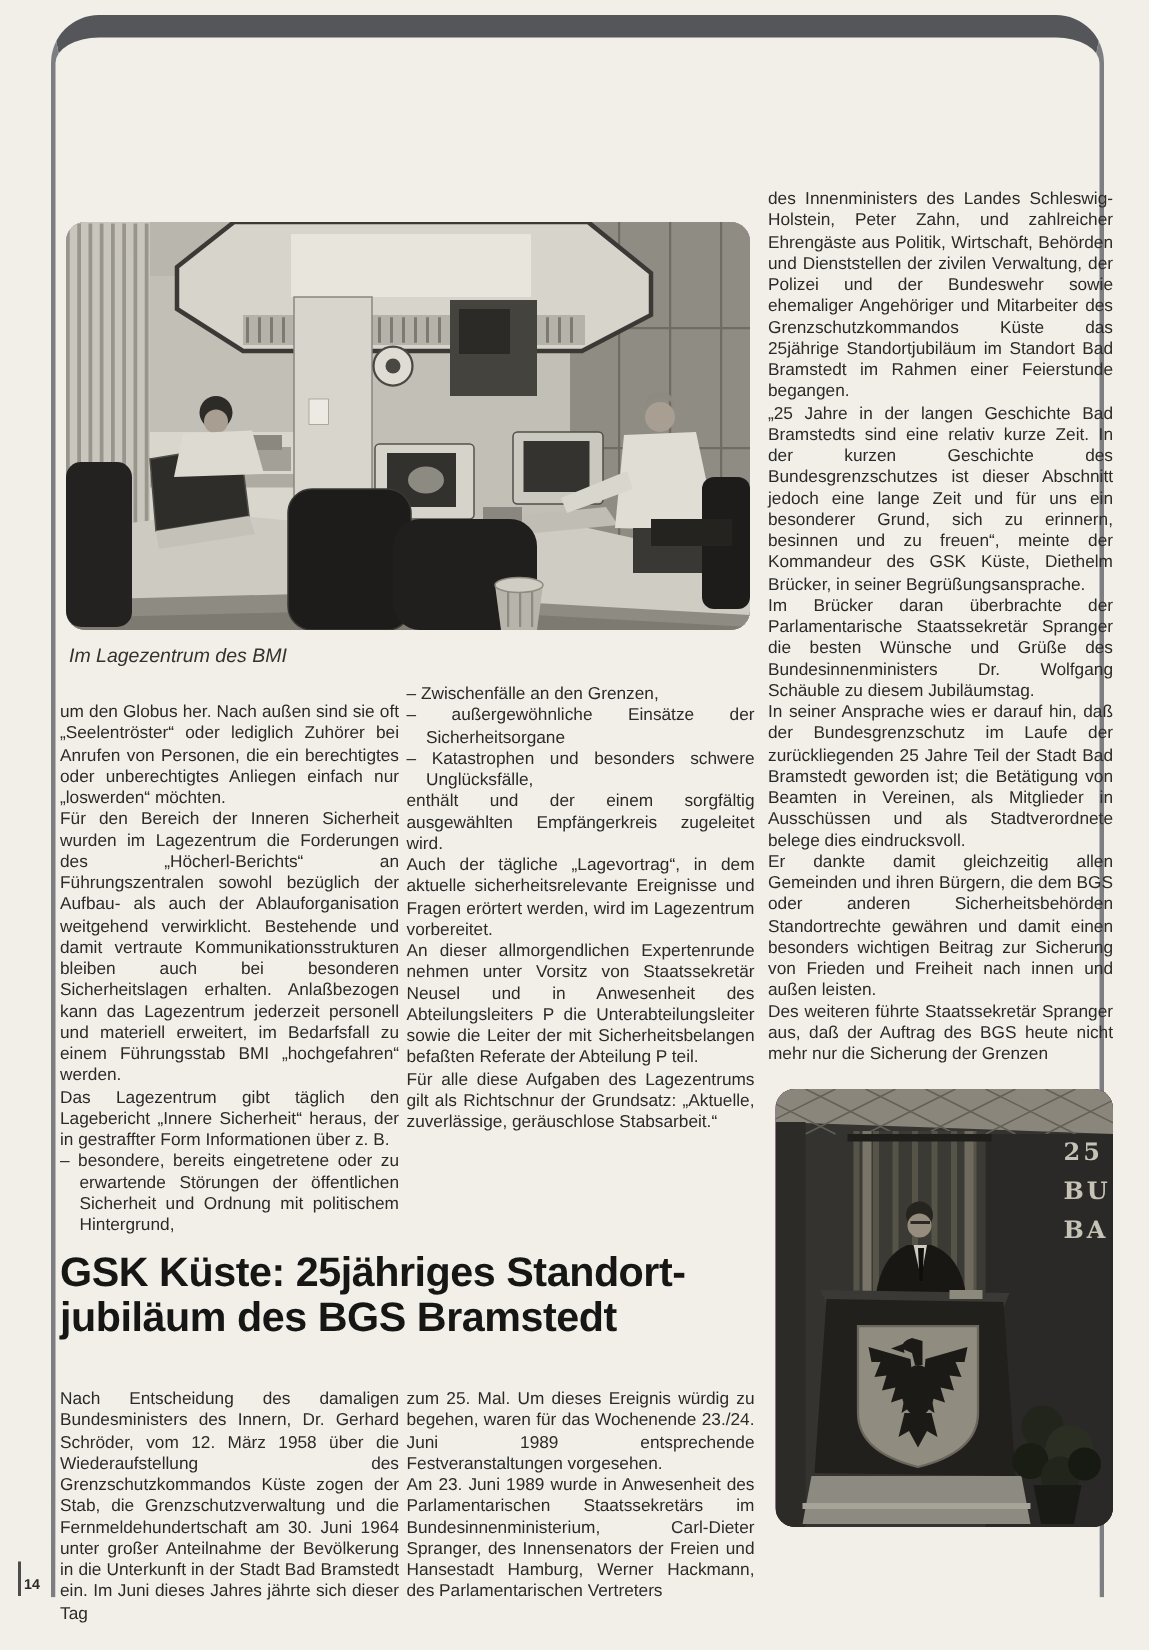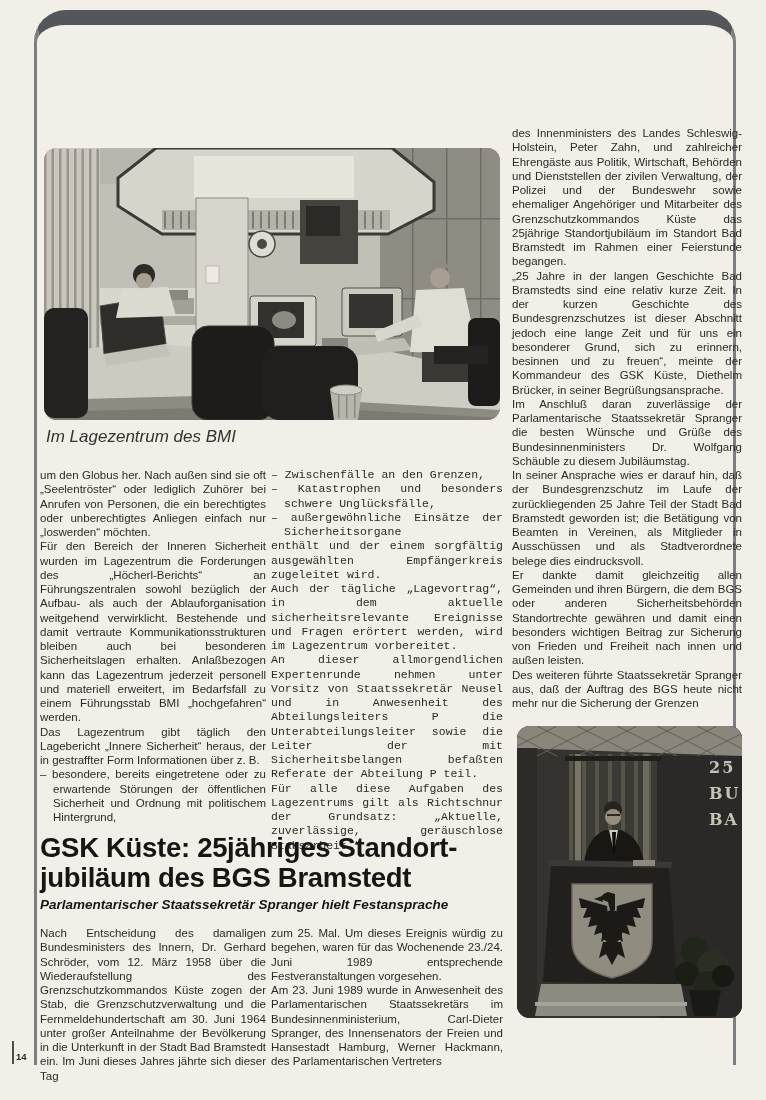--- a/index.html
+++ b/index.html
@@ -5,28 +5,28 @@
   html,body{margin:0;padding:0;background:#d8d6d0;}
   .page{position:relative;width:766px;height:1100px;background:#f1efe8;overflow:hidden;
         font-family:"Liberation Sans",sans-serif;color:#2b2a28;}
   .frame{position:absolute;left:34px;top:10px;width:696px;height:1040px;
          border-top:15px solid #55565a;border-left:3px solid #7d7e81;border-right:3px solid #7d7e81;
          border-bottom:none;border-radius:32px 32px 0 0;pointer-events:none;}
   .photo{position:absolute;overflow:hidden;border-radius:13px;background:#701a75;}
   .photo svg{display:block;width:100%;height:100%;}
   .photo-top{left:44px;top:148px;width:456px;height:272px;}
   .photo-bottom{left:517px;top:726px;width:225px;height:292px;}
-  .caption{position:absolute;font-style:italic;font-size:17px;line-height:13.8px;color:#33322f;}
+  .caption{position:absolute;font-style:italic;font-size:13px;line-height:13.8px;color:#33322f;}
   .caption-top{left:46px;top:430px;width:330px;}
   .caption-bottom{left:517px;top:1025px;width:229px;text-align:justify;}
   .col{position:absolute;font-size:11.5px;line-height:14.25px;text-align:justify;hyphens:auto;}
   .col p{margin:0;}
   .col p.bullet{padding-left:13px;text-indent:-13px;}
   .col-left{left:40px;top:468px;width:226px;}
-  .col-mid{left:271px;top:468px;width:232px;font-family:Liberation Mono, monospace;}
+  .col-mid{left:271px;top:456px;width:232px;}
   .col-right{left:512px;top:126px;width:230px;}
   .art-col1{left:40px;top:926px;width:226px;}
   .art-col2{left:271px;top:926px;width:232px;}
   .headline{position:absolute;left:40px;top:833px;width:478px;font-size:27.5px;line-height:30px;
             font-weight:bold;letter-spacing:-0.3px;color:#161615;}
   .subhead{position:absolute;left:40px;top:897px;width:478px;font-size:13.5px;font-weight:bold;
            font-style:italic;color:#161615;}
   .byline{float:right;}
   .banner-line{position:absolute;left:192px;font-family:"DejaVu Serif",serif;font-weight:bold;
                font-size:16px;letter-spacing:2px;color:#c6c2b6;}
@@ -138,42 +138,41 @@
 
   <div class="col col-left">
     <p>um den Globus her. Nach außen sind sie oft „Seelentröster“ oder lediglich Zuhörer bei Anrufen von Personen, die ein berechtigtes oder unberechtigtes Anliegen einfach nur „loswerden“ möchten.</p>
     <p>Für den Bereich der Inneren Sicherheit wurden im Lagezentrum die Forderungen des „Höcherl-Berichts“ an Führungszentralen sowohl bezüglich der Aufbau- als auch der Ablauforganisation weitgehend verwirklicht. Bestehende und damit vertraute Kommunikationsstrukturen bleiben auch bei besonderen Sicherheitslagen erhalten. Anlaßbezogen kann das Lagezentrum jederzeit personell und materiell erweitert, im Bedarfsfall zu einem Führungsstab BMI „hochgefahren“ werden.</p>
     <p>Das Lagezentrum gibt täglich den Lagebericht „Innere Sicherheit“ heraus, der in gestraffter Form Informationen über z. B.</p>
     <p class="bullet">– besondere, bereits eingetretene oder zu erwartende Störungen der öffentlichen Sicherheit und Ordnung mit politischem Hintergrund,</p>
   </div>
 
   <div class="col col-mid">
     <p class="bullet">– Zwischenfälle an den Grenzen,</p>
+    <p class="bullet">– außergewöhnliche Einsätze der Sicherheitsorgane</p>
     <p class="bullet">– Katastrophen und besonders schwere Unglücksfälle,</p>
-    <p class="bullet">– außergewöhnliche Einsätze der Sicherheitsorgane</p>
     <p>enthält und der einem sorgfältig ausgewählten Empfängerkreis zugeleitet wird.</p>
     <p>Auch der tägliche „Lagevortrag“, in dem aktuelle sicherheitsrelevante Ereignisse und Fragen erörtert werden, wird im Lagezentrum vorbereitet.</p>
     <p>An dieser allmorgendlichen Expertenrunde nehmen unter Vorsitz von Staatssekretär Neusel und in Anwesenheit des Abteilungsleiters P die Unterabteilungsleiter sowie die Leiter der mit Sicherheitsbelangen befaßten Referate der Abteilung P teil.</p>
     <p>Für alle diese Aufgaben des Lagezentrums gilt als Richtschnur der Grundsatz: „Aktuelle, zuverlässige, geräuschlose Stabsarbeit.“</p>
   </div>
 
   <div class="col col-right">
     <p>des Innenministers des Landes Schleswig-Holstein, Peter Zahn, und zahlreicher Ehrengäste aus Politik, Wirtschaft, Behörden und Dienststellen der zivilen Verwaltung, der Polizei und der Bundeswehr sowie ehemaliger Angehöriger und Mitarbeiter des Grenzschutzkommandos Küste das 25jährige Standortjubiläum im Standort Bad Bramstedt im Rahmen einer Feierstunde begangen.</p>
     <p>„25 Jahre in der langen Geschichte Bad Bramstedts sind eine relativ kurze Zeit. In der kurzen Geschichte des Bundesgrenzschutzes ist dieser Abschnitt jedoch eine lange Zeit und für uns ein besonderer Grund, sich zu erinnern, besinnen und zu freuen“, meinte der Kommandeur des GSK Küste, Diethelm Brücker, in seiner Begrüßungsansprache.</p>
-    <p>Im Anschluß daran zuverlässige der Parlamentarische Staatssekretär Spranger die besten Wünsche und Grüße des Bundesinnenministers Dr. Wolfgang Schäuble zu diesem Jubiläumstag.</p>
+    <p>Im Brücker daran überbrachte der Parlamentarische Staatssekretär Spranger die besten Wünsche und Grüße des Bundesinnenministers Dr. Wolfgang Schäuble zu diesem Jubiläumstag.</p>
     <p>In seiner Ansprache wies er darauf hin, daß der Bundesgrenzschutz im Laufe der zurückliegenden 25 Jahre Teil der Stadt Bad Bramstedt geworden ist; die Betätigung von Beamten in Vereinen, als Mitglieder in Ausschüssen und als Stadtverordnete belege dies eindrucksvoll.</p>
     <p>Er dankte damit gleichzeitig allen Gemeinden und ihren Bürgern, die dem BGS oder anderen Sicherheitsbehörden Standortrechte gewähren und damit einen besonders wichtigen Beitrag zur Sicherung von Frieden und Freiheit nach innen und außen leisten.</p>
     <p>Des weiteren führte Staatssekretär Spranger aus, daß der Auftrag des BGS heute nicht mehr nur die Sicherung der Grenzen</p>
   </div>
 
   <div class="headline">
     <div>GSK Küste: 25jähriges Standort-</div>
     <div>jubiläum des BGS Bramstedt</div>
   </div>
-  <div class="subhead">Parlamentarischer Staatssekretär Spranger hielt Festansprache</div>
 
   <div class="col art-col1">
     <p>Nach Entscheidung des damaligen Bundesministers des Innern, Dr. Gerhard Schröder, vom 12. März 1958 über die Wiederaufstellung des Grenzschutzkommandos Küste zogen der Stab, die Grenzschutzverwaltung und die Fernmeldehundertschaft am 30. Juni 1964 unter großer Anteilnahme der Bevölkerung in die Unterkunft in der Stadt Bad Bramstedt ein. Im Juni dieses Jahres jährte sich dieser Tag</p>
   </div>
   <div class="col art-col2">
     <p>zum 25. Mal. Um dieses Ereignis würdig zu begehen, waren für das Wochenende 23./24. Juni 1989 entsprechende Festveranstaltungen vorgesehen.</p>
     <p>Am 23. Juni 1989 wurde in Anwesenheit des Parlamentarischen Staatssekretärs im Bundesinnenministerium, Carl-Dieter Spranger, des Innensenators der Freien und Hansestadt Hamburg, Werner Hackmann, des Parlamentarischen Vertreters</p>
   </div>
 
   <div class="photo photo-bottom">

